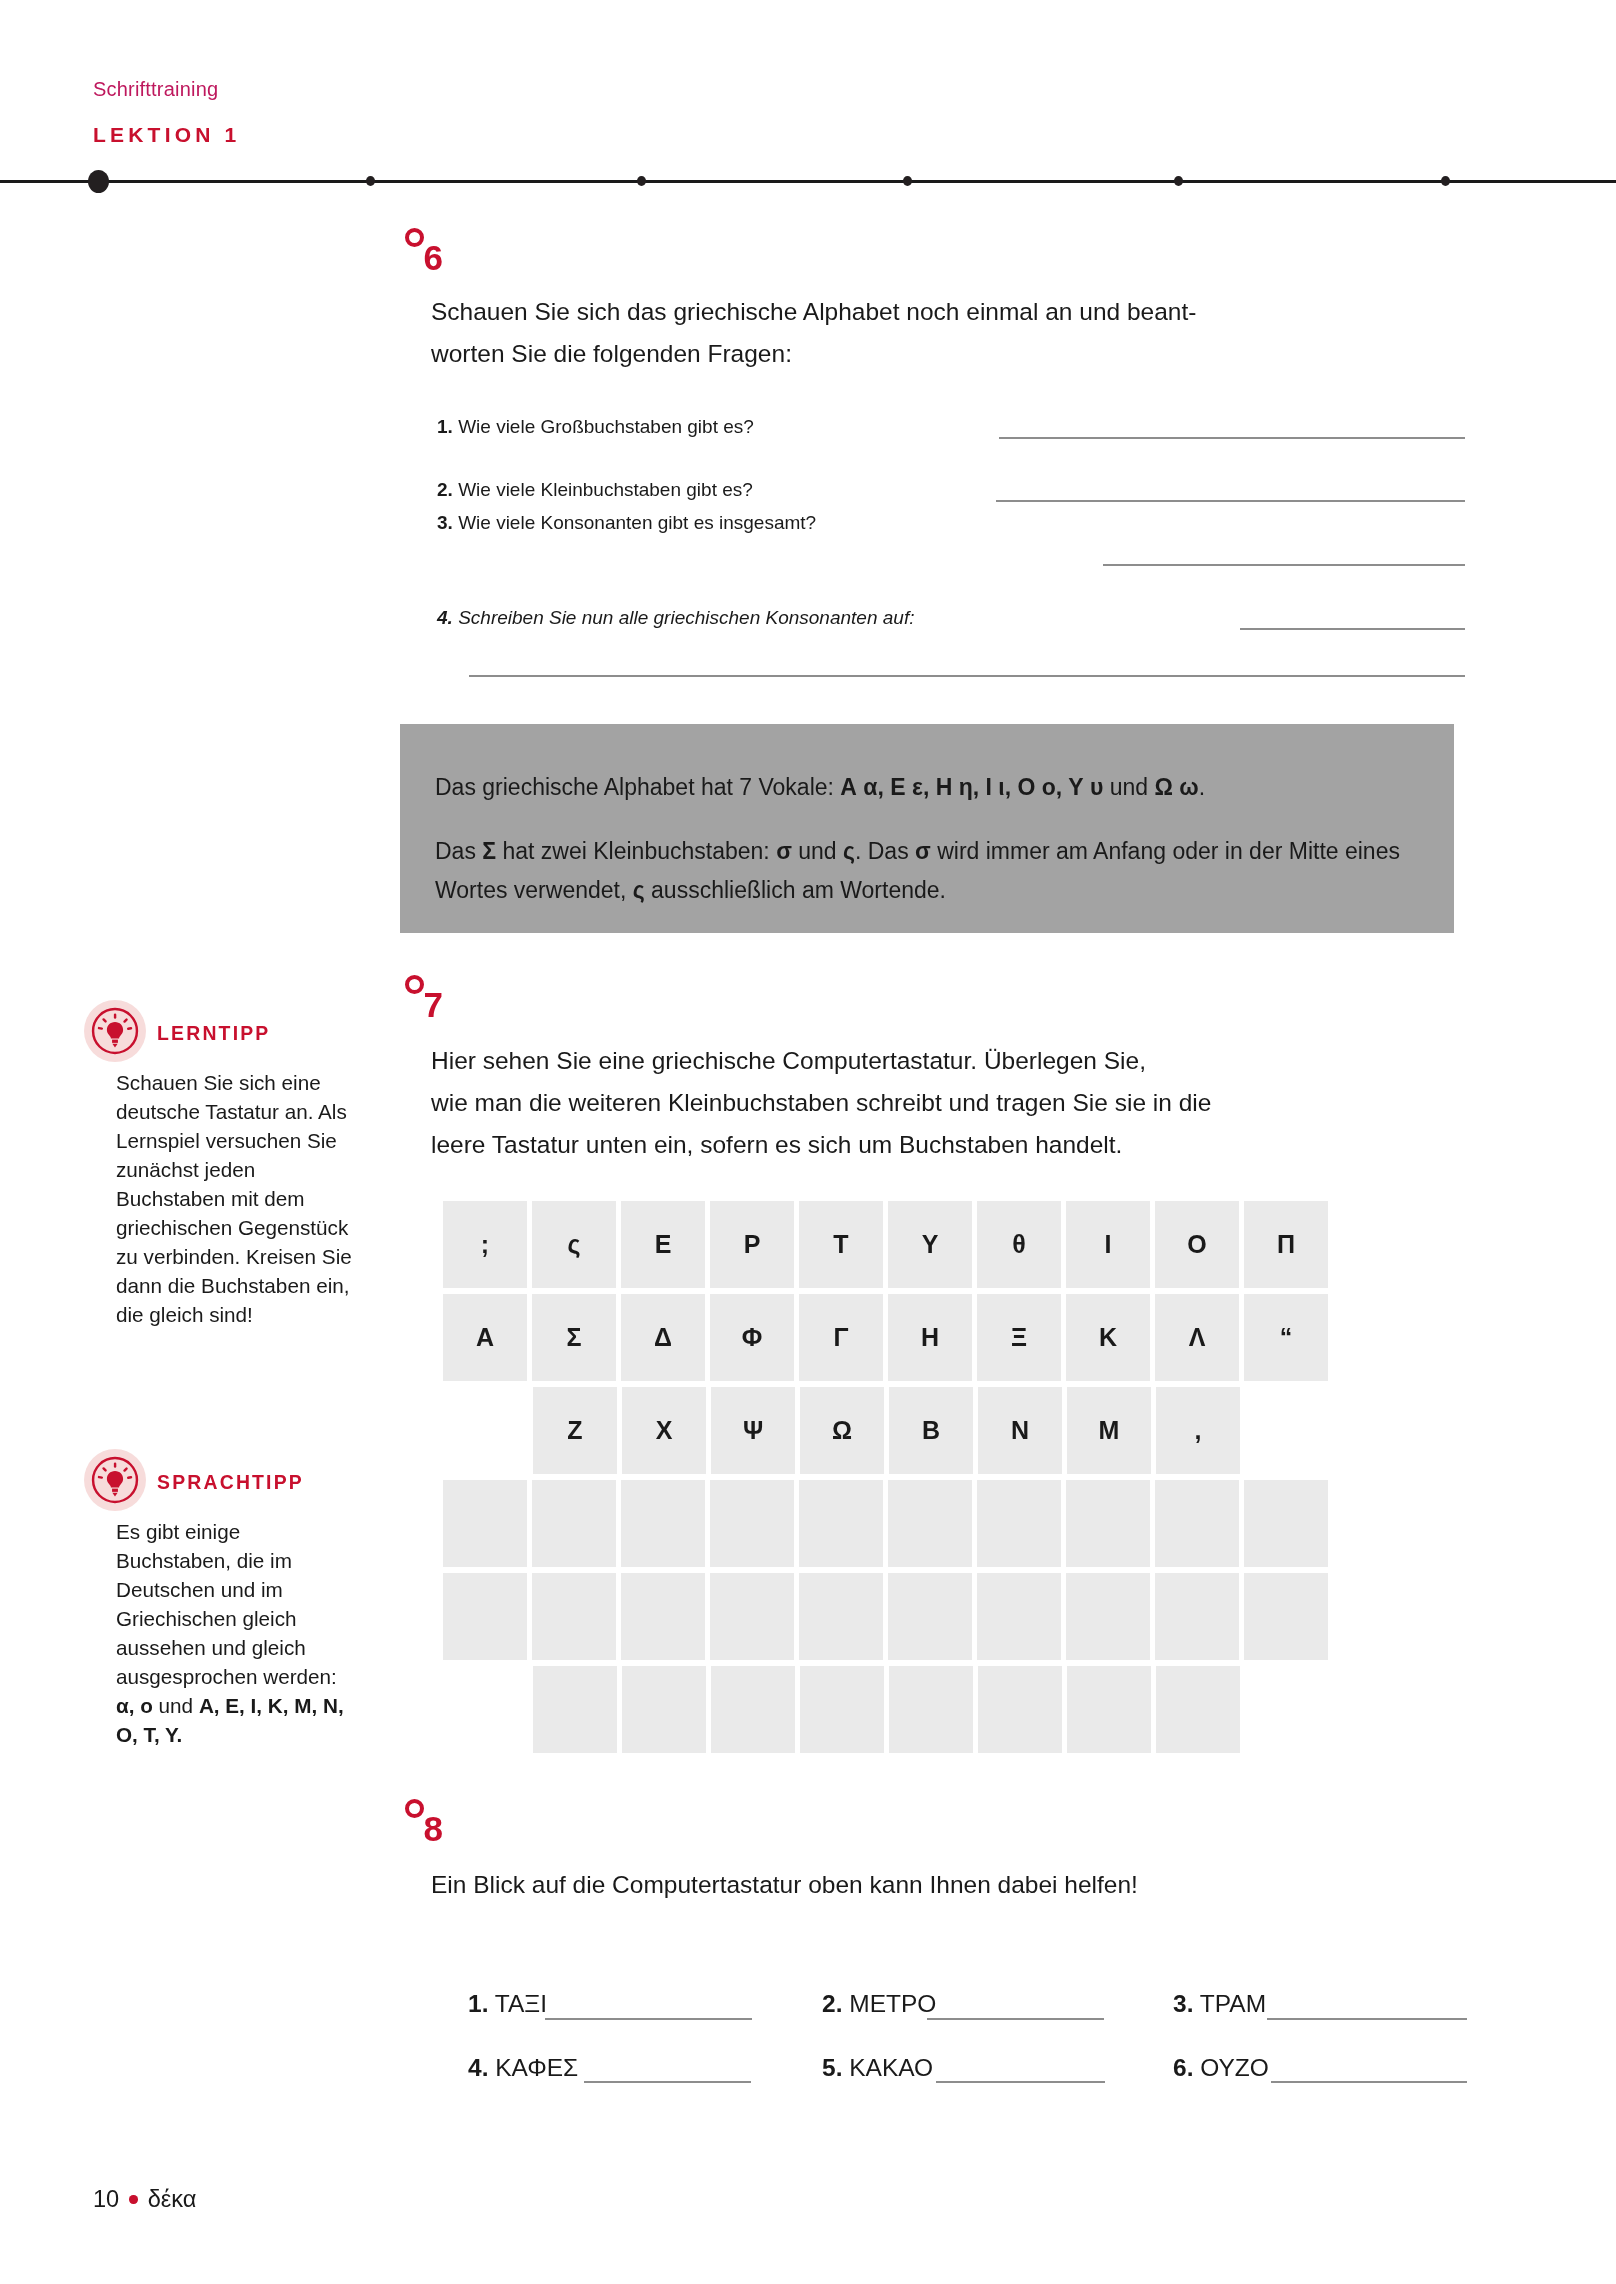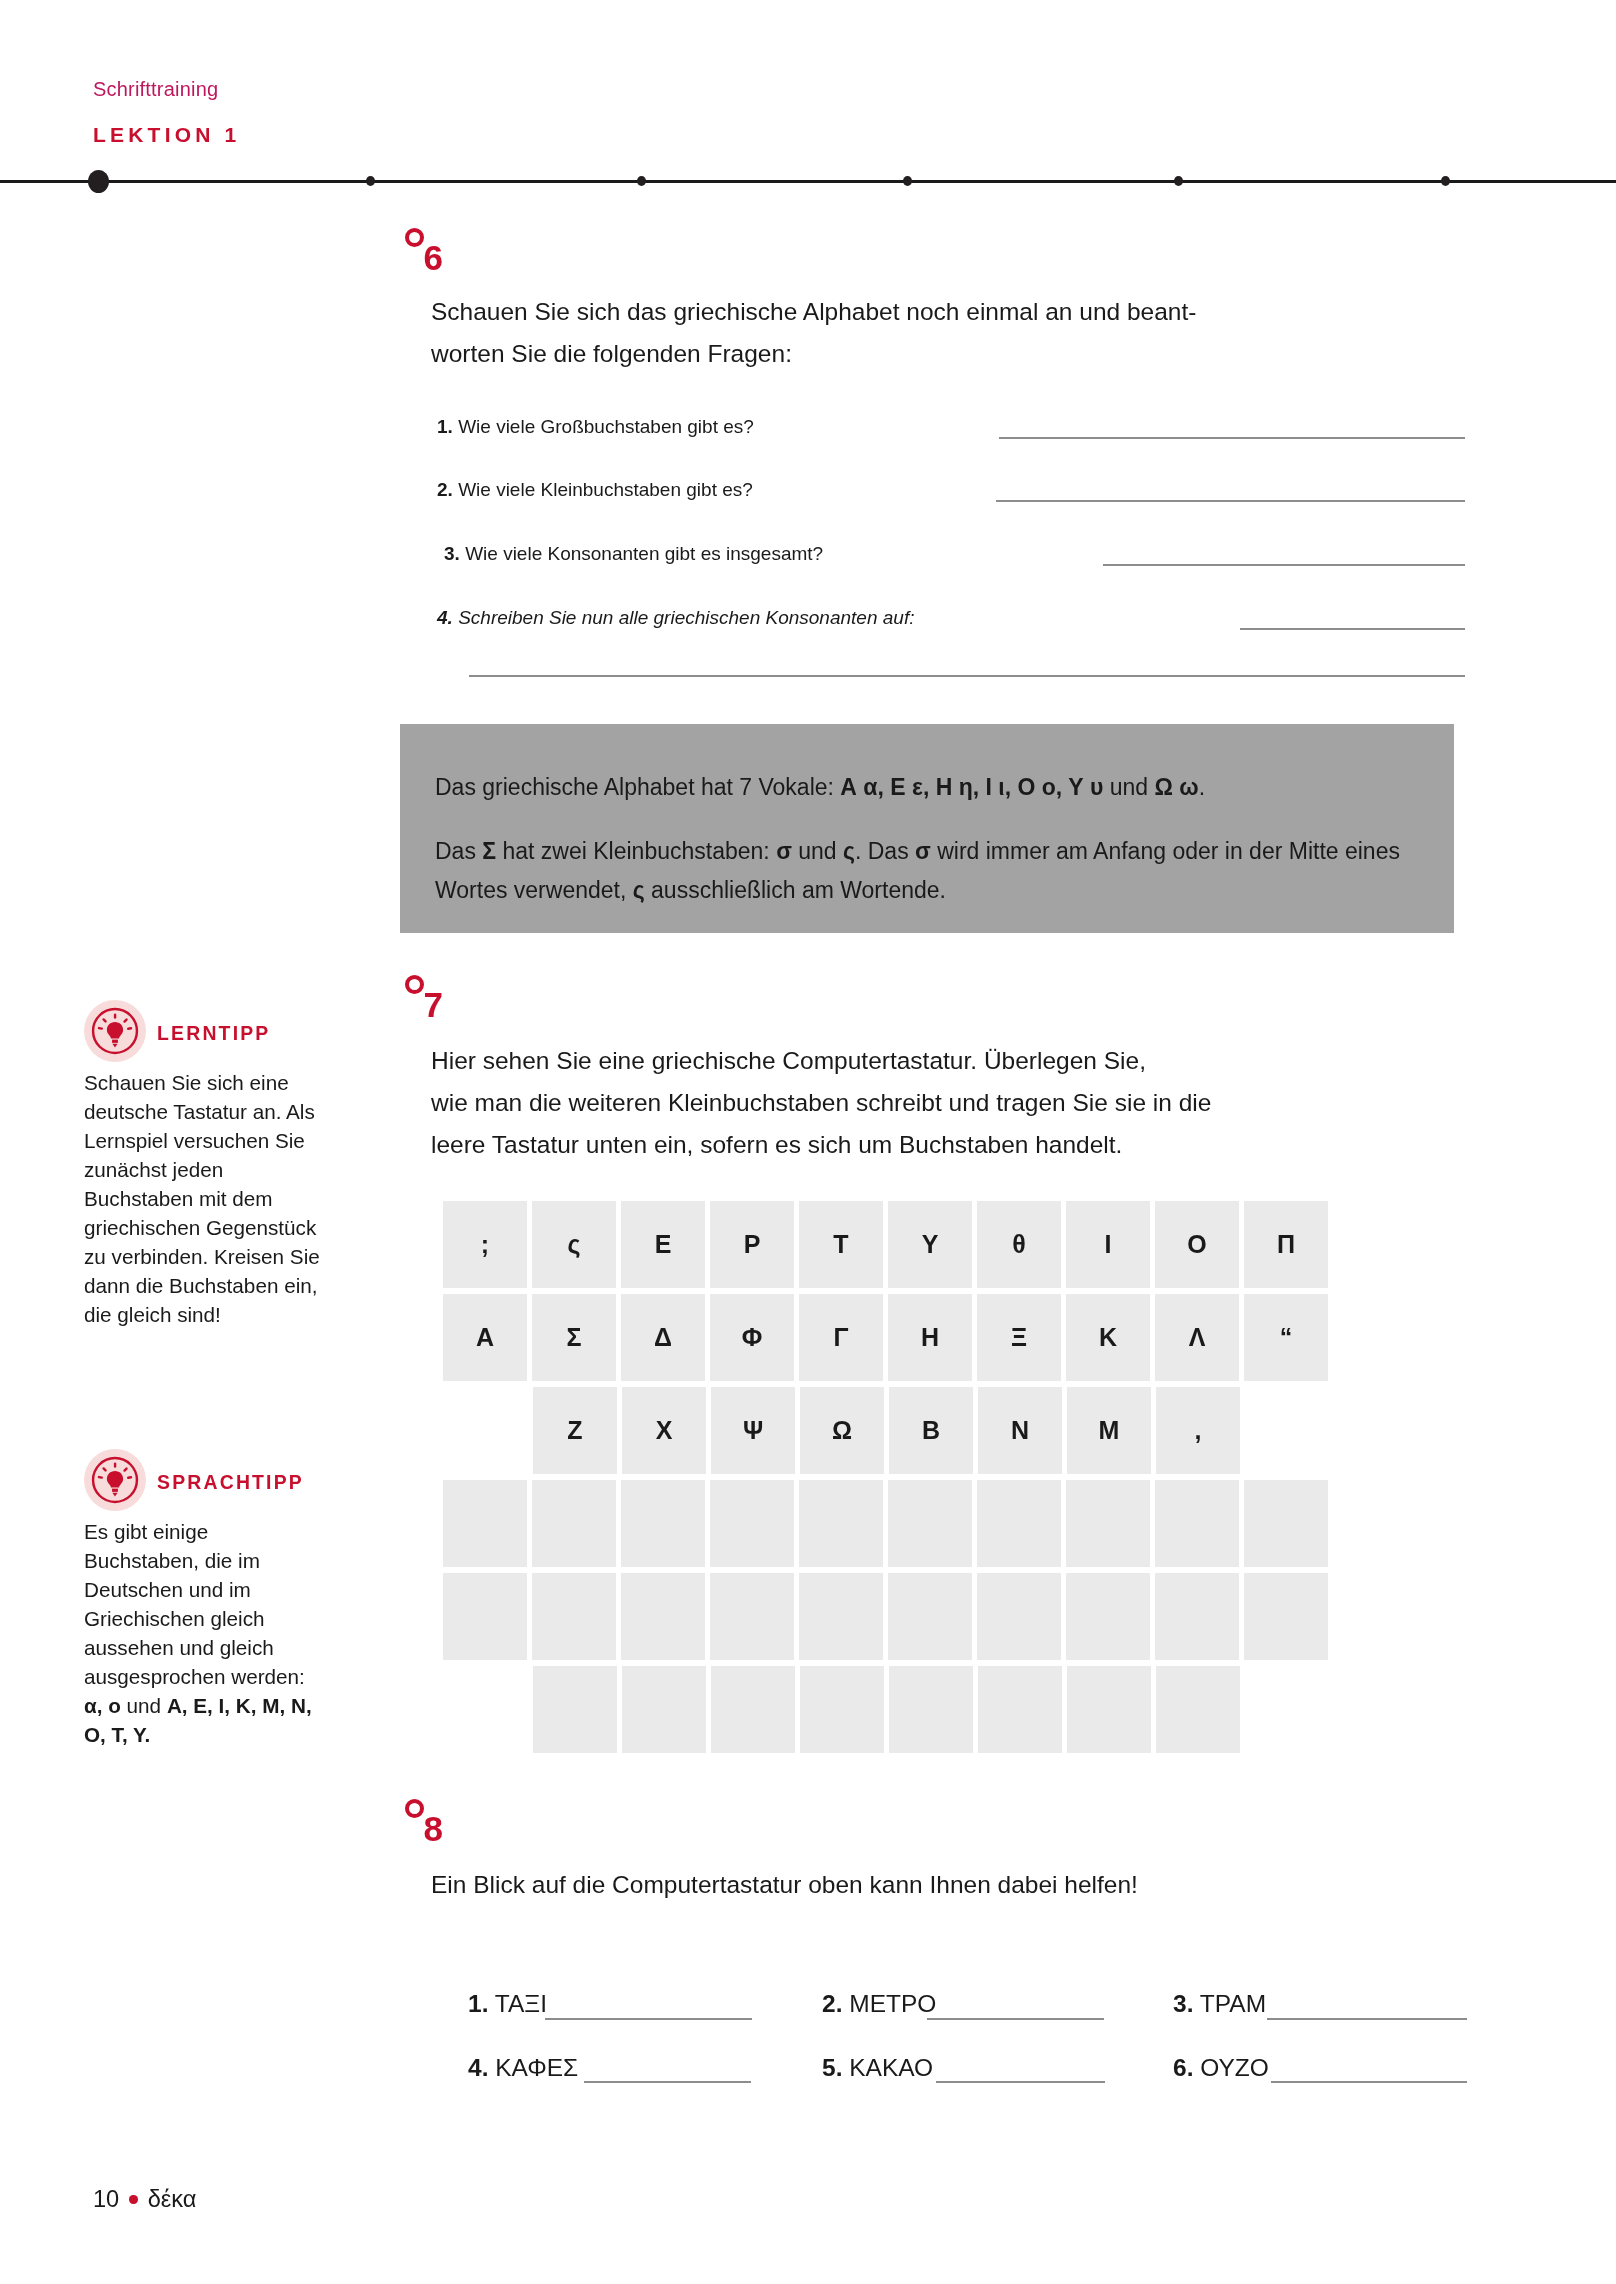--- a/index.html
+++ b/index.html
@@ -146,20 +146,21 @@
     font-size: 19.4px;
     font-weight: bold;
     letter-spacing: 2.2px;
     color: #C8102E;
   }
   .tip-body {
     font-size: 20.7px;
     line-height: 29px;
     color: #1a1a1a;
     width: 243px;
+    margin-left: 32px;
   }
   .tip-body b { font-weight: bold; }
 
   
   .kb { position: absolute; }
   .kb-row {
     position: absolute;
     display: flex;
   }
   .key {
@@ -242,21 +243,21 @@
     <span>Wie viele Großbuchstaben gibt es?</span>
   </div>
   <div class="answer-line" style="left:999px; top:437px; width:466px;"></div>
 
   <div class="q-row" style="left:437px; top:473px;">
     <span class="q-num">2.</span>
     <span>Wie viele Kleinbuchstaben gibt es?</span>
   </div>
   <div class="answer-line" style="left:996px; top:500px; width:469px;"></div>
 
-  <div class="q-row" style="left:437px; top:537px;margin-left:7px;">
+  <div class="q-row" style="left:437px; top:506px;">
     <span class="q-num">3.</span>
     <span>Wie viele Konsonanten gibt es insgesamt?</span>
   </div>
   <div class="answer-line" style="left:1103px; top:564px; width:362px;"></div>
 
   <div class="q-row" style="left:437px; top:601px;font-style:italic;">
     <span class="q-num">4.</span>
     <span>Schreiben Sie nun alle griechischen Konsonanten auf:</span>
   </div>
   <div class="answer-line" style="left:1240px; top:628px; width:225px;"></div>

